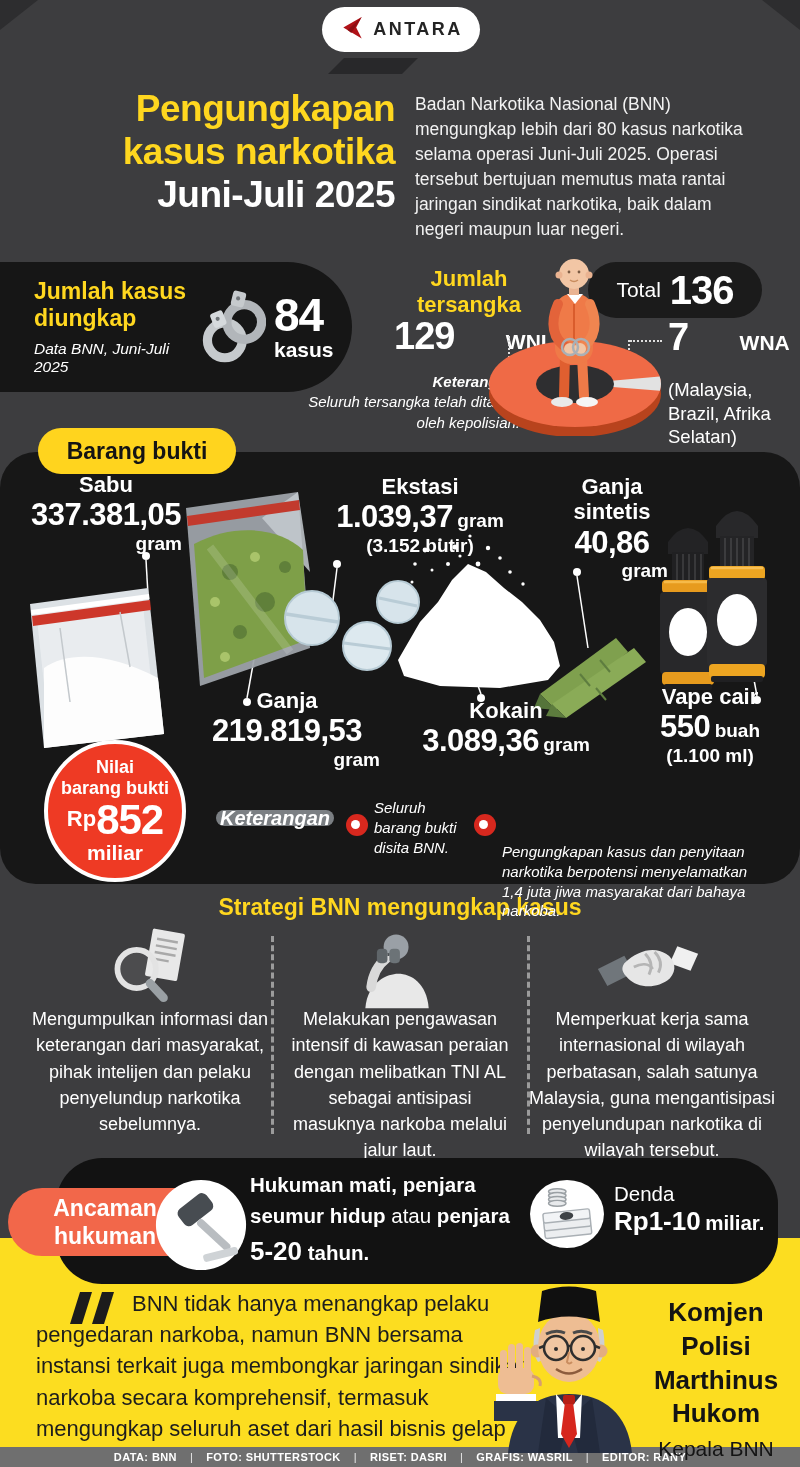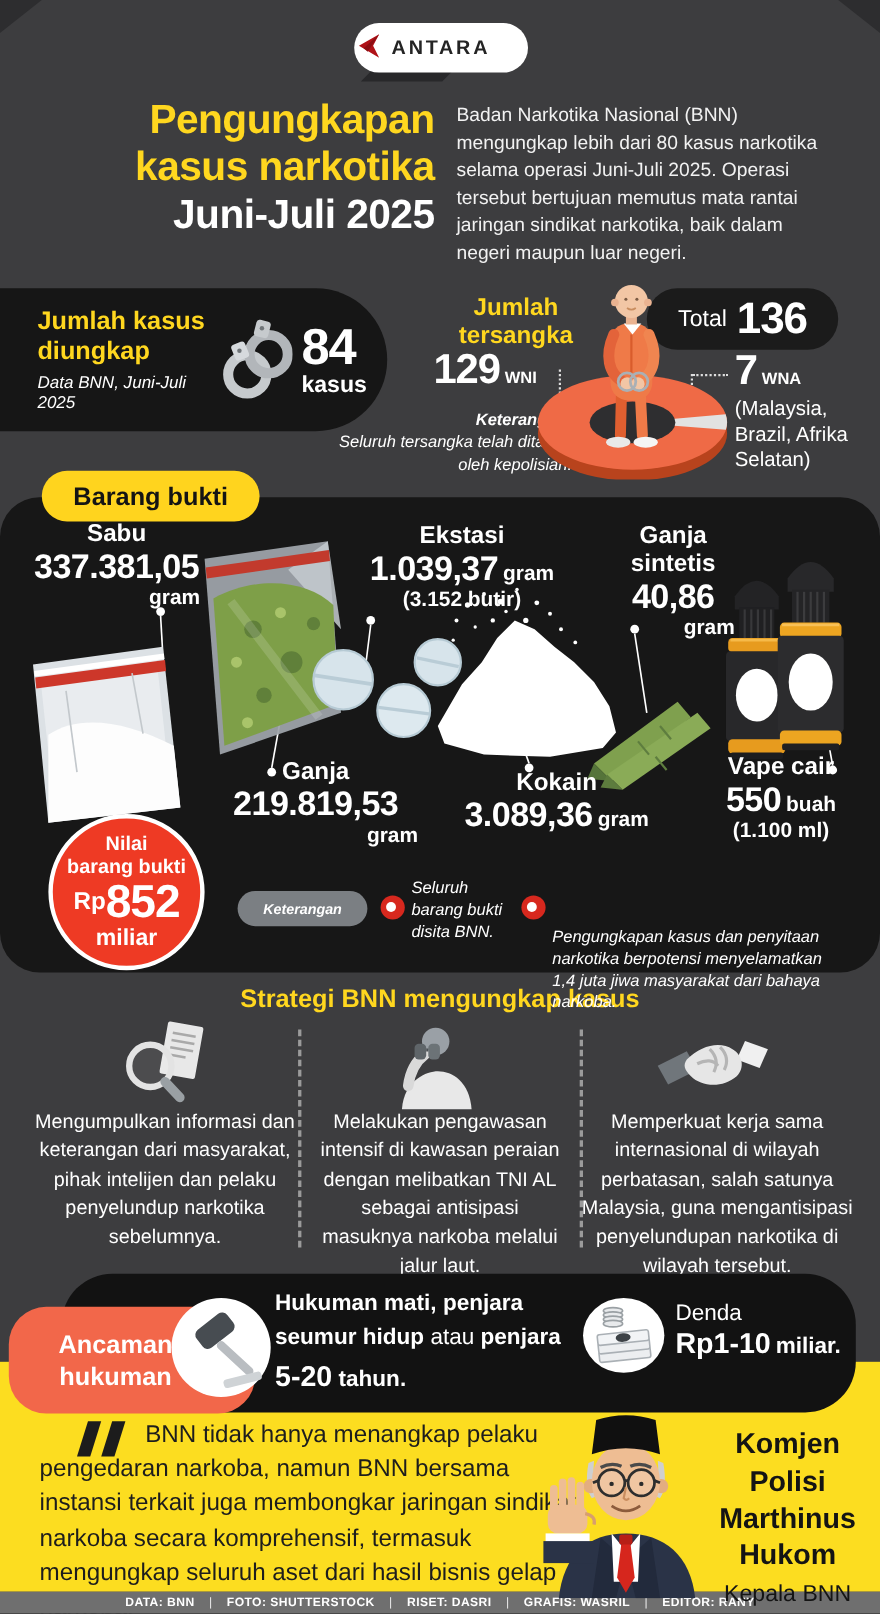--- a/index.html
+++ b/index.html
@@ -4,22 +4,22 @@
 <style>
   html,body{margin:0;padding:0;background:#222;}
   #infographic{position:relative;width:800px;height:1467px;background:#3d3d3f;overflow:hidden;
     font-family:"Liberation Sans",sans-serif;-webkit-font-smoothing:antialiased;}
   .abs{position:absolute;}
   
   .corner-tl{left:0;top:0;width:0;height:0;border-left:38px solid #2d2d2f;border-bottom:30px solid transparent;}
   .corner-tr{right:0;top:0;width:0;height:0;border-right:38px solid #2d2d2f;border-bottom:30px solid transparent;}
   
   .logo-shadow{left:336px;top:58px;width:74px;height:16px;background:#28282a;transform:skewX(-45deg);}
-  .logo-pill{left:322px;top:21px;width:158px;height:45px;background:#fff;border-radius:23px;
-    display:flex;align-items:center;justify-content:flex-start;gap:7px;}
+  .logo-pill{left:322px;top:7px;width:158px;height:45px;background:#fff;border-radius:23px;
+    display:flex;align-items:center;justify-content:center;gap:7px;}
   .logo-text{font-weight:700;font-size:18px;letter-spacing:2.5px;color:#242424;}
   
   .title-block{left:20px;top:88px;width:375px;text-align:right;font-weight:700;font-size:37px;line-height:1.16;letter-spacing:-0.5px;}
   .title-yellow{color:#ffd71f;}
   .title-white{color:#ffffff;}
   .intro{left:415px;top:92px;width:338px;color:#f2f2f2;font-size:17.5px;line-height:1.43;}
   
   .cases-panel{left:0;top:262px;width:352px;height:130px;background:#161616;border-radius:0 65px 65px 0;
     display:flex;align-items:center;padding-left:34px;box-sizing:border-box;}
   .cases-label-wrap{width:166px;text-align:left;}
@@ -29,23 +29,23 @@
   .cases-value{font-size:46px;line-height:1;letter-spacing:-1px;}
   .cases-unit{font-size:21px;}
   
   .suspects-label{left:406px;top:266px;width:126px;text-align:center;color:#ffd71f;font-weight:700;font-size:22px;line-height:1.18;}
   .total-pill{left:588px;top:262px;width:174px;height:56px;background:#1b1b1b;border-radius:28px;
     display:flex;align-items:center;justify-content:center;gap:9px;color:#fff;}
   .total-label{font-size:21px;}
   .total-value{font-size:40px;font-weight:700;letter-spacing:-1px;}
   .wni{left:394px;top:315px;color:#fff;font-weight:700;}
   .wni .big,.wna .big{font-size:38px;letter-spacing:-1px;}
-  .wni .small,.wna .small{font-size:15px;}
+  .wni .small,.wna .small{font-size:21px;margin-left:47px;}
   .wna{left:668px;top:316px;width:128px;color:#fff;font-weight:700;}
-  .wna-countries{font-weight:400;font-size:18.5px;line-height:1.28;margin-top:0;}
+  .wna-countries{font-weight:400;font-size:18.5px;line-height:1.28;margin-top:19px;}
   .suspects-note{left:300px;top:372px;width:220px;text-align:right;font-style:italic;color:#fff;font-size:15px;line-height:1.35;}
   .suspects-note .lbl{font-weight:700;}
   .dotline-v{border-left:2px dotted #dedede;width:0;}
   .dotline-h{border-top:2px dotted #dedede;height:0;}
   
   .evidence-pill{left:38px;top:428px;width:198px;height:46px;background:#ffd41e;border-radius:24px;
     display:flex;align-items:center;justify-content:center;color:#141414;font-size:23px;font-weight:700;z-index:3;}
   .evidence-panel{left:0;top:452px;width:800px;height:432px;background:#171717;border-radius:36px;}
   .ev-label{color:#fff;text-align:center;z-index:2;}
   .ev-name{font-size:22px;font-weight:700;line-height:1.15;}
@@ -57,38 +57,38 @@
   .lbl-gsintetis{left:556px;top:474px;width:112px;}
   .lbl-ganja{left:194px;top:688px;width:186px;}
   .lbl-kokain{left:400px;top:698px;width:212px;}
   .lbl-vape{left:634px;top:684px;width:152px;}
   .value-circle{left:44px;top:740px;width:142px;height:142px;border-radius:50%;background:#ee3a24;
     border:4px solid #ffffff;box-sizing:border-box;text-align:center;color:#fff;font-weight:700;padding-top:13px;z-index:2;}
   .vc-line{font-size:18px;line-height:1.18;}
   .vc-prefix{font-size:22px;vertical-align:8px;}
   .vc-value{font-size:42px;line-height:1.0;letter-spacing:-1px;}
   .vc-unit{font-size:21px;line-height:1.1;}
-  .ket-pill{left:216px;top:810px;width:118px;height:32px;background:#7b7f83;border-radius:16px;
-    display:flex;align-items:center;justify-content:center;color:#fff;font-weight:700;font-style:italic;font-size:13px;z-index:2;}
+  .ket-pill{left:216px;top:810px;width:118px;height:16px;background:#7b7f83;border-radius:16px;
+    display:flex;align-items:center;justify-content:center;color:#fff;font-weight:700;font-style:italic;font-size:20px;z-index:2;}
   .bullet{width:22px;height:22px;border-radius:50%;background:#d7281e;z-index:2;}
   .bullet::after{content:"";display:block;width:9px;height:9px;border-radius:50%;background:#fff;margin:6px 0 0 5px;}
   .b1{left:346px;top:814px;}
   .b2{left:474px;top:814px;}
   .ev-note{color:#fff;font-style:italic;font-size:15px;line-height:1.32;z-index:2;}
   .note1{left:374px;top:798px;width:92px;}
   .note2{left:502px;top:798px;width:266px;margin-top:44px;}
   
   .strategy-title{left:0;top:894px;width:800px;text-align:center;color:#ffd71f;font-weight:700;font-size:23px;}
   .strat-div{height:198px;border-left:3px dashed #9b9b9b;top:936px;}
   .sd1{left:271px;} .sd2{left:527px;}
   .strat-text{top:1006px;text-align:center;color:#fff;font-size:18px;line-height:1.46;}
   .st1{left:28px;width:244px;} .st2{left:288px;width:224px;} .st3{left:526px;width:252px;}
   
   .punish-panel{left:56px;top:1158px;width:722px;height:126px;background:#121212;border-radius:46px;z-index:2;}
-  .punish-badge{left:8px;top:1188px;width:224px;height:97px;background:#f2674a;border-radius:34px;
+  .punish-badge{left:8px;top:1188px;width:224px;height:68px;background:#f2674a;border-radius:34px;
     display:flex;align-items:center;justify-content:center;text-align:center;color:#fff;font-weight:700;font-size:23px;line-height:1.22;z-index:3;padding-right:30px;box-sizing:border-box;}
   .gavel-wrap{left:152px;top:1176px;z-index:4;}
   .threat-text{left:250px;top:1170px;width:276px;color:#fff;font-size:20.5px;line-height:1.5;z-index:3;}
   .bold{font-weight:700;margin-top:45px;}
   .threat-big{font-weight:700;font-size:26px;}
   .money-wrap{left:528px;top:1178px;z-index:3;}
   .fine-block{left:614px;top:1182px;width:154px;color:#fff;z-index:3;}
   .fine-label{font-size:20.5px;}
   .fine-value{font-size:26px;font-weight:700;}
   .fine-unit{font-size:20.5px;font-weight:700;}

